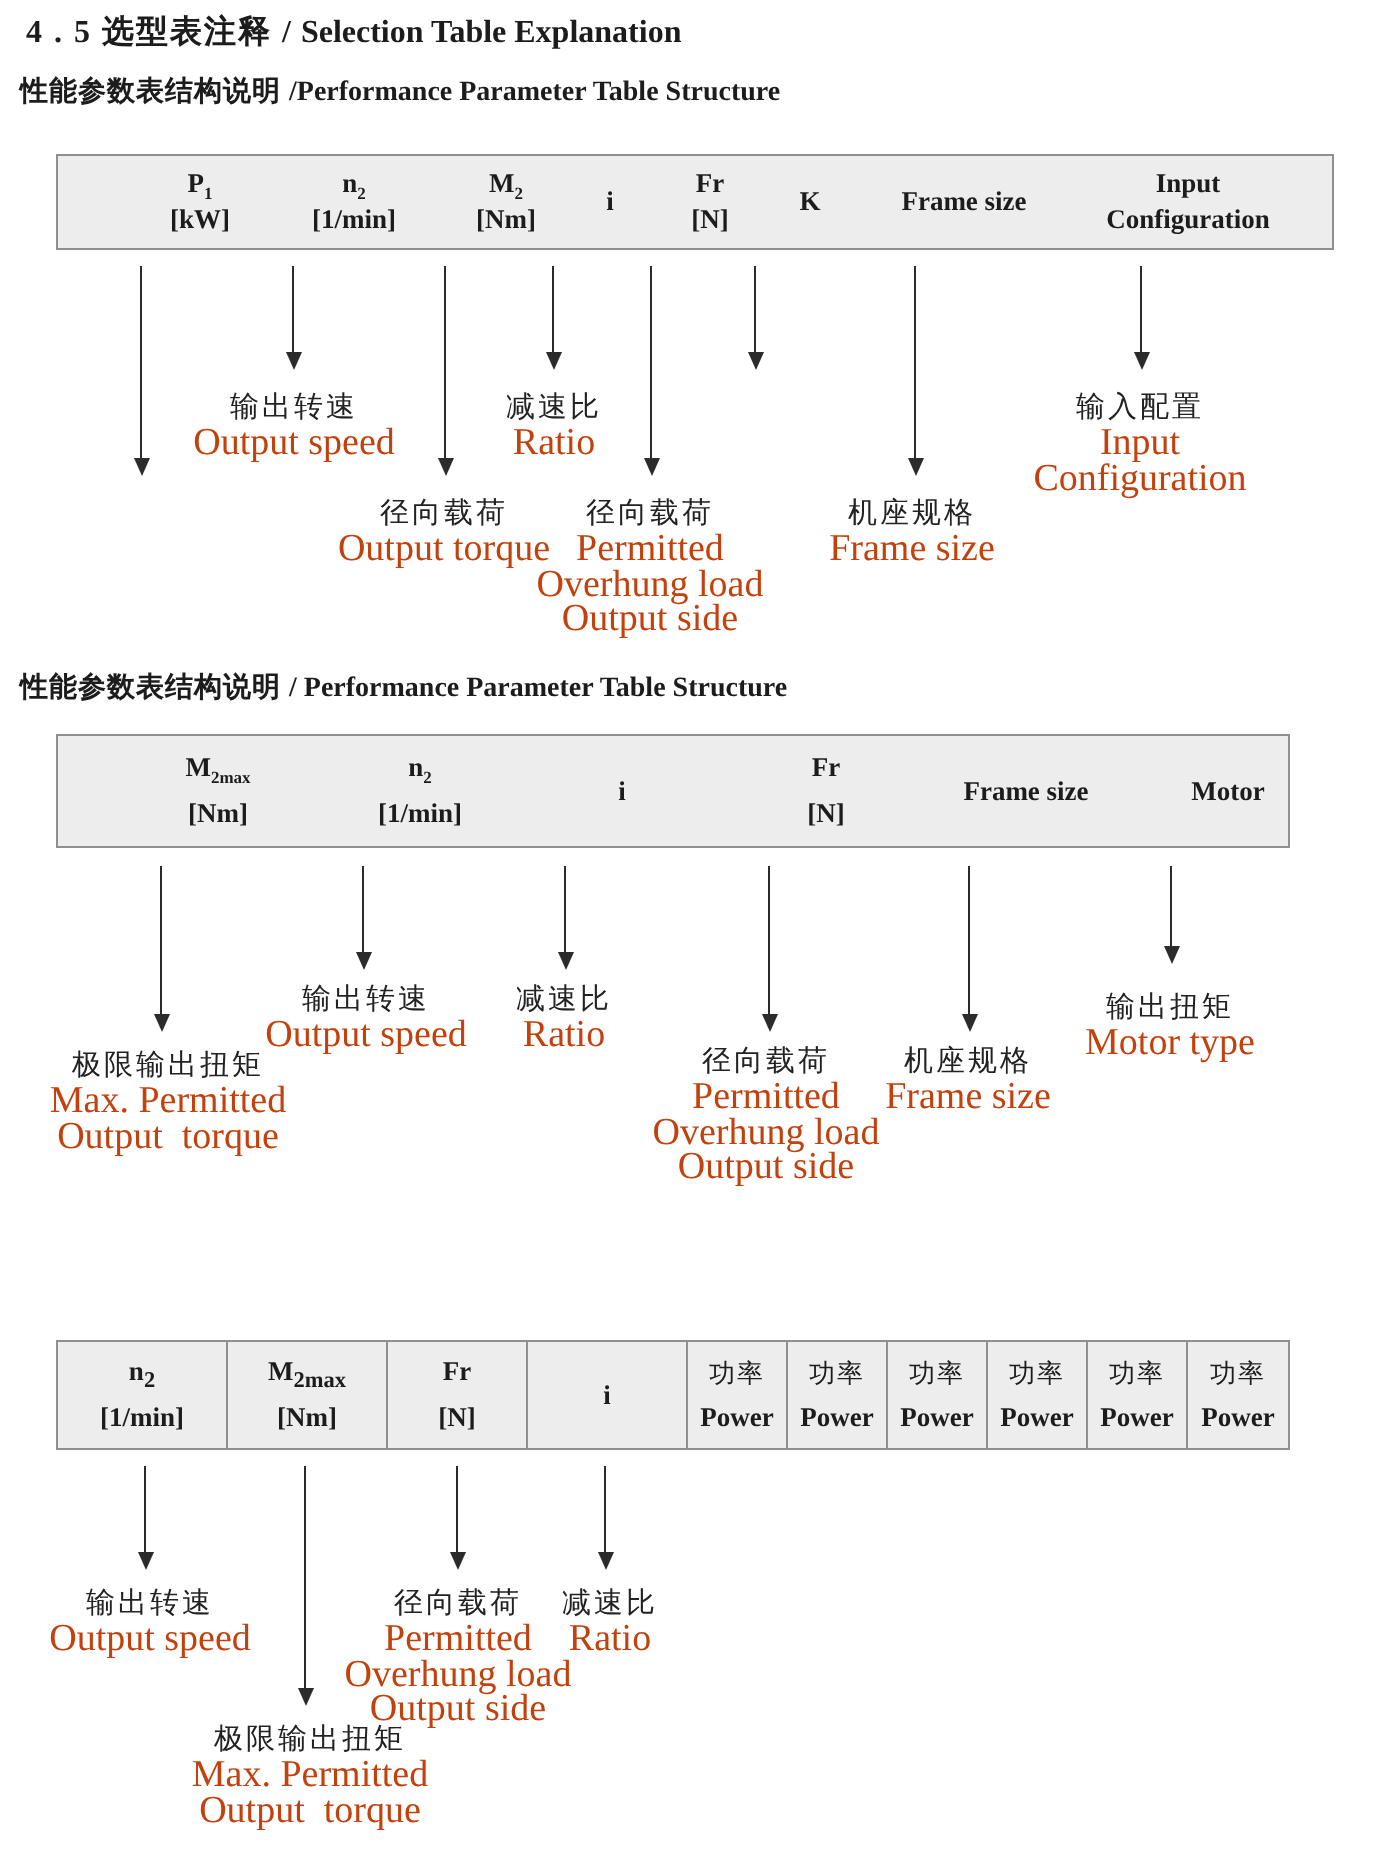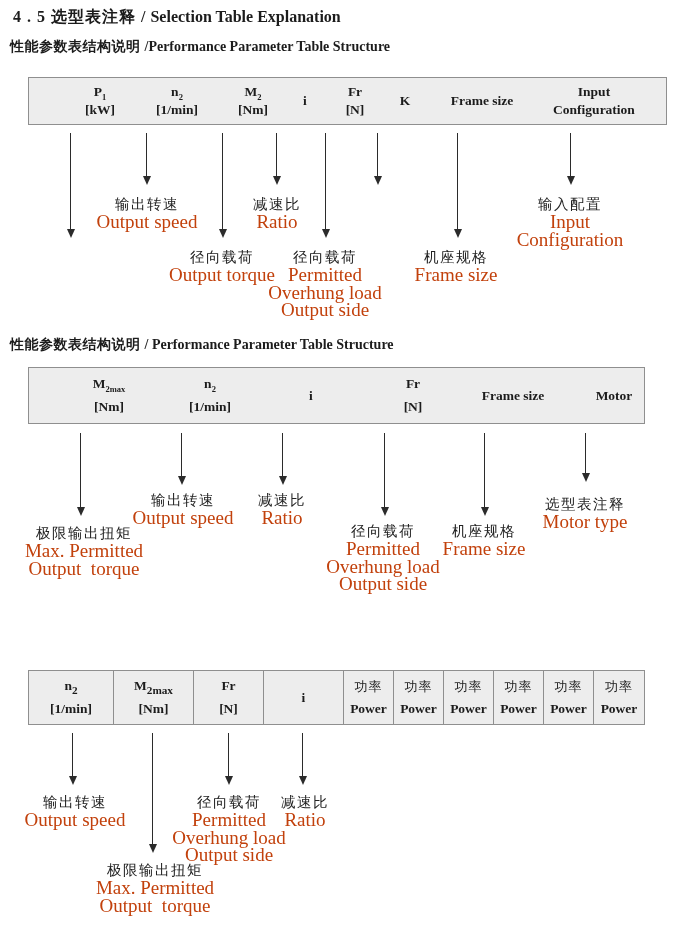--- a/index.html
+++ b/index.html
@@ -141,21 +141,21 @@
   <div class="arrow" style="left:282px;top:433px;height:43px;"></div>
   <div class="arrow" style="left:384px;top:433px;height:74px;"></div>
   <div class="arrow" style="left:484px;top:433px;height:74px;"></div>
   <div class="arrow" style="left:585px;top:433px;height:40px;"></div>
 
   <div class="callout" style="left:84px;top:524px;"><div class="zh">极限输出扭矩</div><div class="en">Max. Permitted</div><div class="en">Output  torque</div></div>
   <div class="callout" style="left:183px;top:491px;"><div class="zh">输出转速</div><div class="en">Output speed</div></div>
   <div class="callout" style="left:282px;top:491px;"><div class="zh">减速比</div><div class="en">Ratio</div></div>
   <div class="callout" style="left:383px;top:522px;"><div class="zh">径向载荷</div><div class="en">Permitted</div><div class="en">Overhung load</div><div class="en">Output side</div></div>
   <div class="callout" style="left:484px;top:522px;"><div class="zh">机座规格</div><div class="en">Frame size</div></div>
-  <div class="callout" style="left:585px;top:495px;"><div class="zh">选型表注释</div><div class="en">Motor type</div></div>
+  <div class="callout" style="left:585px;top:495px;"><div class="zh">输出扭矩</div><div class="en">Motor type</div></div>
 
 
   <div class="table3">
     <div class="t3cell" style="width:85px;">
         <div><span>n</span><sub>2</sub></div>
         <div>[1/min]</div>
       </div>
     <div class="t3cell" style="width:80px;">
         <div><span>M</span><sub>2max</sub></div>
         <div>[Nm]</div>

